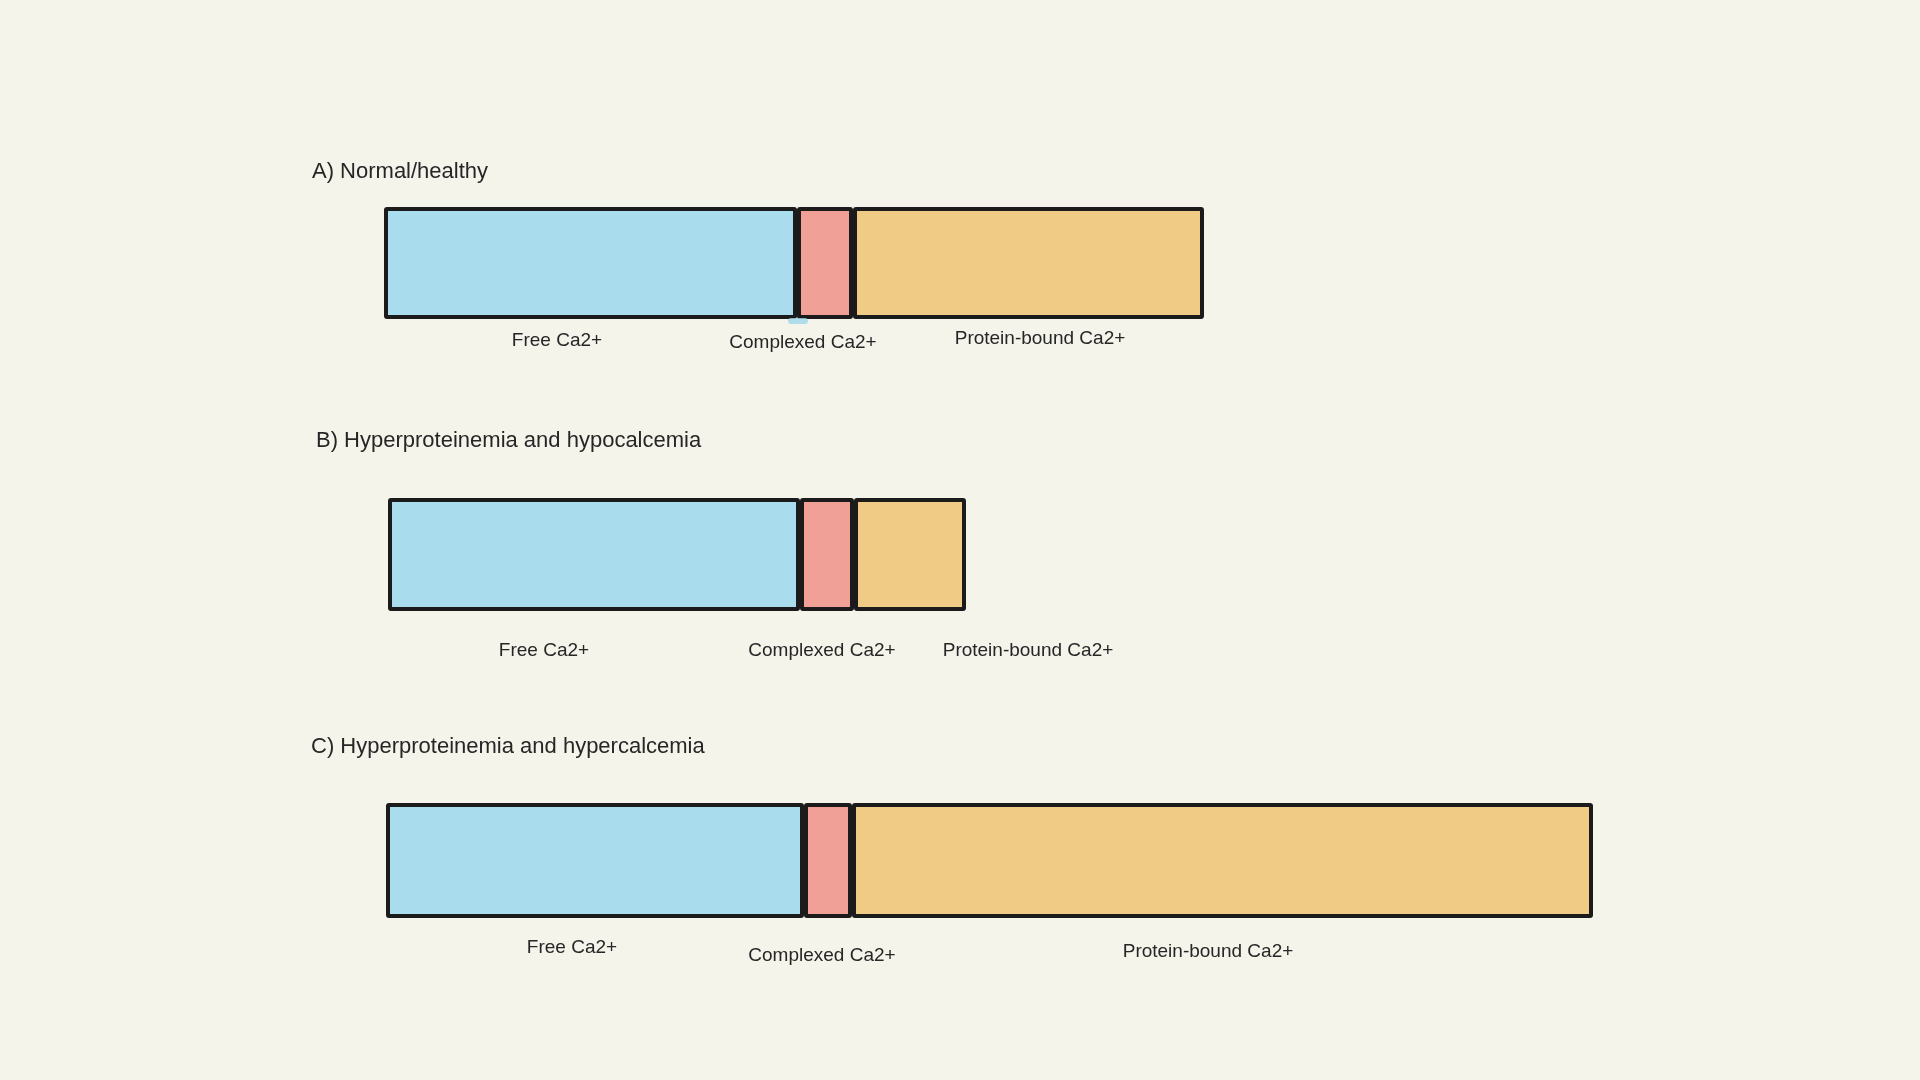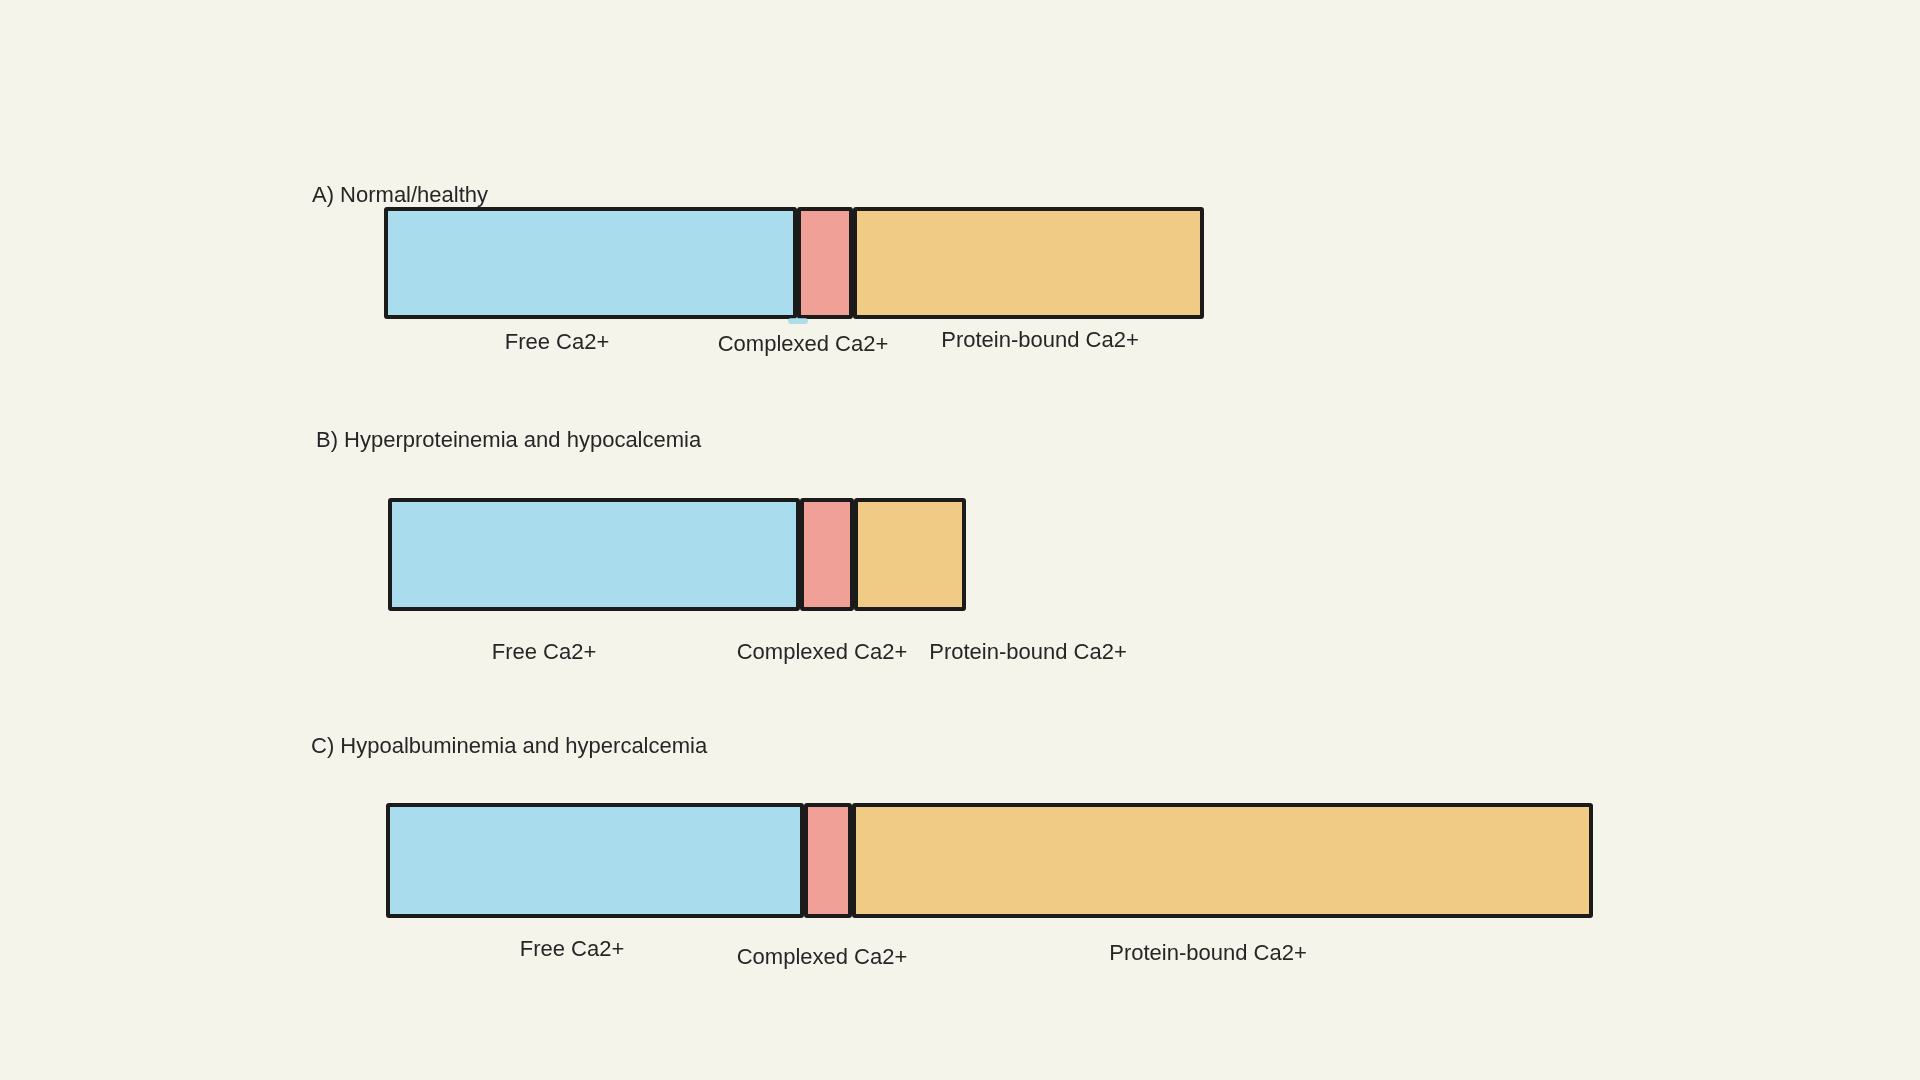--- a/index.html
+++ b/index.html
@@ -12,21 +12,21 @@
     overflow: hidden;
   }
   .panel-title {
     position: absolute;
     margin: 0;
     font-size: 22px;
     font-weight: 400;
     color: #262626;
     white-space: nowrap;
   }
-  #title-a { left: 312px; top: 158px; margin-top: 24px; }
+  #title-a { left: 312px; top: 158px; }
   #title-b { left: 316px; top: 427px; }
   #title-c { left: 311px; top: 733px; }
 
   .bar {
     position: absolute;
     display: flex;
     align-items: stretch;
   }
   #bar-a { left: 384px; top: 207px; height: 112px; }
   #bar-b { left: 388px; top: 498px; height: 113px; }
@@ -36,21 +36,21 @@
     box-sizing: border-box;
     border: 4px solid #1B1B1B;
     border-radius: 3px;
     height: 100%;
     flex: 0 0 auto;
   }
 
   .seg-label {
     position: absolute;
     transform: translateX(-50%);
-    font-size: 22px;
+    font-size: 19px;
     color: #262626;
     white-space: nowrap;
   }
   
   #lab-a-0 { left: 557px;  top: 329px; }
   #lab-a-1 { left: 803px;  top: 331px; }
   #lab-a-2 { left: 1040px; top: 327px; }
   
   #lab-b-0 { left: 544px;  top: 639px; }
   #lab-b-1 { left: 822px;  top: 639px; }
@@ -92,21 +92,21 @@
     <div class="seg" style="width: 412px; background: rgb(169, 220, 236);"></div>
     <div class="seg" style="width: 54px; background: rgb(241, 160, 152);"></div>
     <div class="seg" style="width: 112px; background: rgb(240, 203, 133);"></div>
   </div>
   <span class="seg-label" id="lab-b-0">Free Ca2+</span>
   <span class="seg-label" id="lab-b-1">Complexed Ca2+</span>
   <span class="seg-label" id="lab-b-2">Protein-bound Ca2+</span>
 </section>
 
 <section>
-  <h2 class="panel-title" id="title-c">C) Hypoalbuminemia and hypercalcemia</h2>
+  <h2 class="panel-title" id="title-c">C) Hyperproteinemia and hypercalcemia</h2>
   <div class="bar" id="bar-c">
     <div class="seg" style="width: 418px; background: rgb(169, 220, 236);"></div>
     <div class="seg" style="width: 48px; background: rgb(241, 160, 152);"></div>
     <div class="seg" style="width: 741px; background: rgb(240, 203, 133);"></div>
   </div>
   <span class="seg-label" id="lab-c-0">Free Ca2+</span>
   <span class="seg-label" id="lab-c-1">Complexed Ca2+</span>
   <span class="seg-label" id="lab-c-2">Protein-bound Ca2+</span>
 </section>
 

